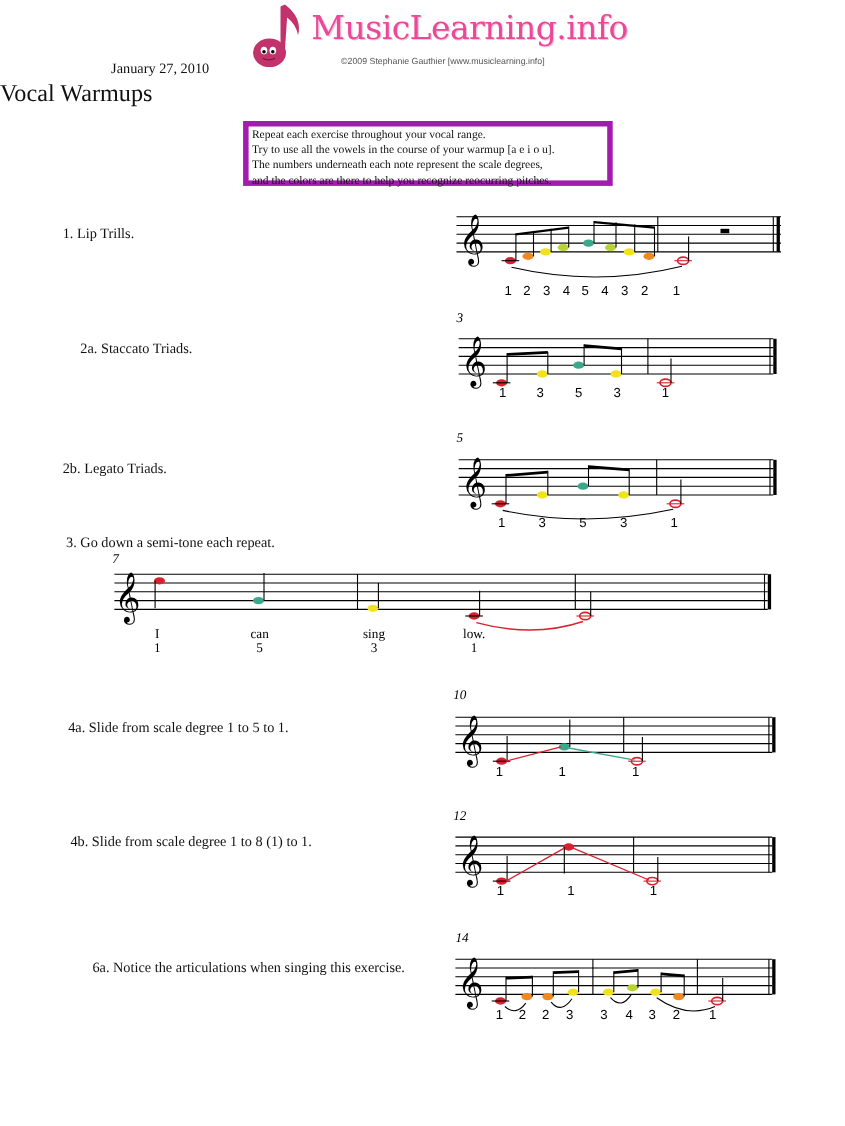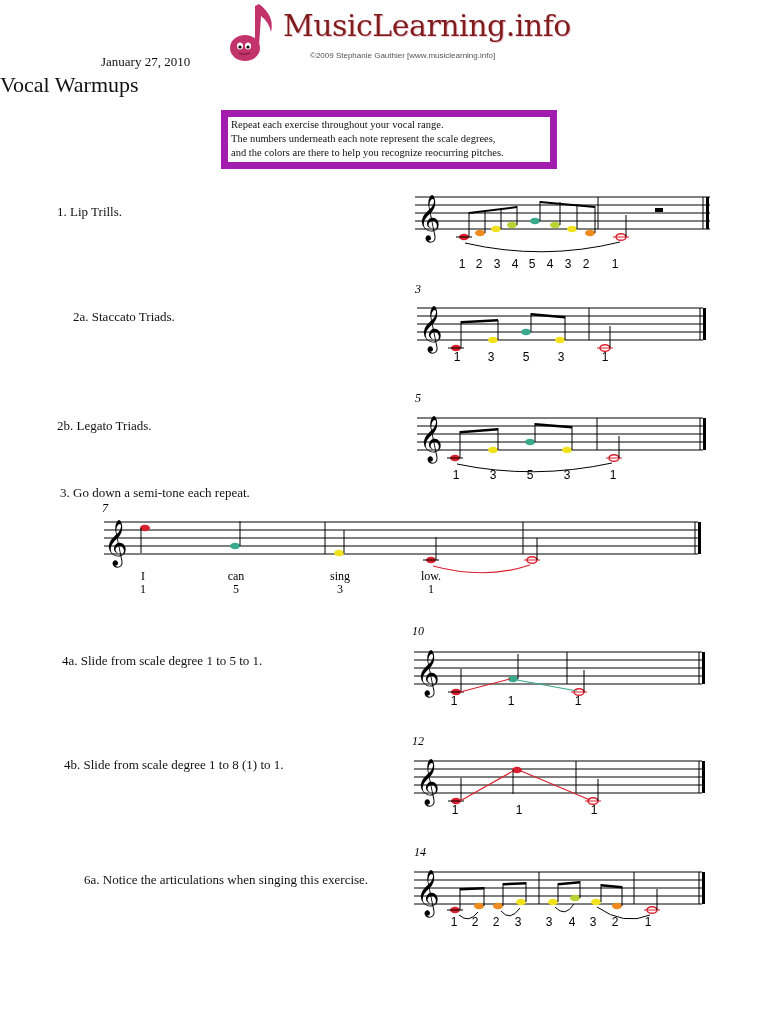--- a/index.html
+++ b/index.html
@@ -1,26 +1,26 @@
 <!DOCTYPE html>
 <html><head>
 <meta charset="utf-8">
 <style>
   html, body { margin:0; padding:0; background:#ffffff; }
   body { width:768px; height:1024px; position:relative; overflow:hidden;
          font-family:"Liberation Serif","DejaVu Serif",serif; color:#111; }
   .abs { position:absolute; }
   .date { left:63px; top:54px; font-size:13px;margin-left:38px; }
   .logo { left:225px; top:2px; width:330px; height:62px; }
-  .logo-title { position:absolute; left:58px; top:6px; font-size:30px; color:#7f1d1d;
+  .logo-title { position:absolute; left:58px; top:6px; font-size:30px; color:#ec4899;
                 font-family:"DejaVu Serif",serif; letter-spacing:-0.5px; text-shadow:1px 1px 0 #f3c6d6; }
   .logo-sub { position:absolute; left:85px; top:49px; font-size:8px; color:#555;
               font-family:"Liberation Sans",sans-serif;text-align:center; }
   .title { left:0; width:768px; top:72px; text-align:left; font-size:22px; }
-  .note-box { left:221px; top:110px; width:336px; height:59px; border:7px solid #a21caf;
+  .note-box { left:221px; top:110px; width:336px; height:59px; border:5px solid #a21caf;
               font-size:10.5px; line-height:14px; padding:1px 3px; box-sizing:border-box; }
   .ex-label { font-size:13px; white-space:nowrap; }
   svg.staff { position:absolute; overflow:visible; }
   .deg { font-family:"Liberation Sans",sans-serif; font-size:12px; }
   .lyric { font-family:"Liberation Serif",serif; font-size:12px; }
   .mnum { font-family:"Liberation Serif",serif; font-style:italic; font-size:12px; }
 </style>
 </head>
 <body>
 
@@ -37,20 +37,21 @@
     <path d="M14 51 Q19 54 25 51" stroke="#7a1040" fill="none" stroke-width="1"></path>
   </svg>
   <div class="logo-title">MusicLearning.info</div>
   <div class="logo-sub">©2009 Stephanie Gauthier [www.musiclearning.info]</div>
 </div>
 
 <div class="abs title">Vocal Warmups</div>
 
 <div class="abs note-box">
   <div>Repeat each exercise throughout your vocal range.</div>
+  <div>Try to use all the vowels in the course of your warmup [a e i o u].</div>
   <div>The numbers underneath each note represent the scale degrees,</div>
   <div>and the colors are there to help you recognize reocurring pitches.</div>
 </div>
 
 <div class="abs ex-label" style="left:57px;top:204px">1. Lip Trills.</div>
 <div class="abs ex-label" style="left:73px;top:309px">2a. Staccato Triads.</div>
 <div class="abs ex-label" style="left:57px;top:418px">2b. Legato Triads.</div>
 <div class="abs ex-label" style="left:60px;top:485px">3. Go down a semi-tone each repeat.</div>
 <div class="abs ex-label" style="left:62px;top:653px">4a. Slide from scale degree 1 to 5 to 1.</div>
 <div class="abs ex-label" style="left:64px;top:757px">4b. Slide from scale degree 1 to 8 (1) to 1.</div>

